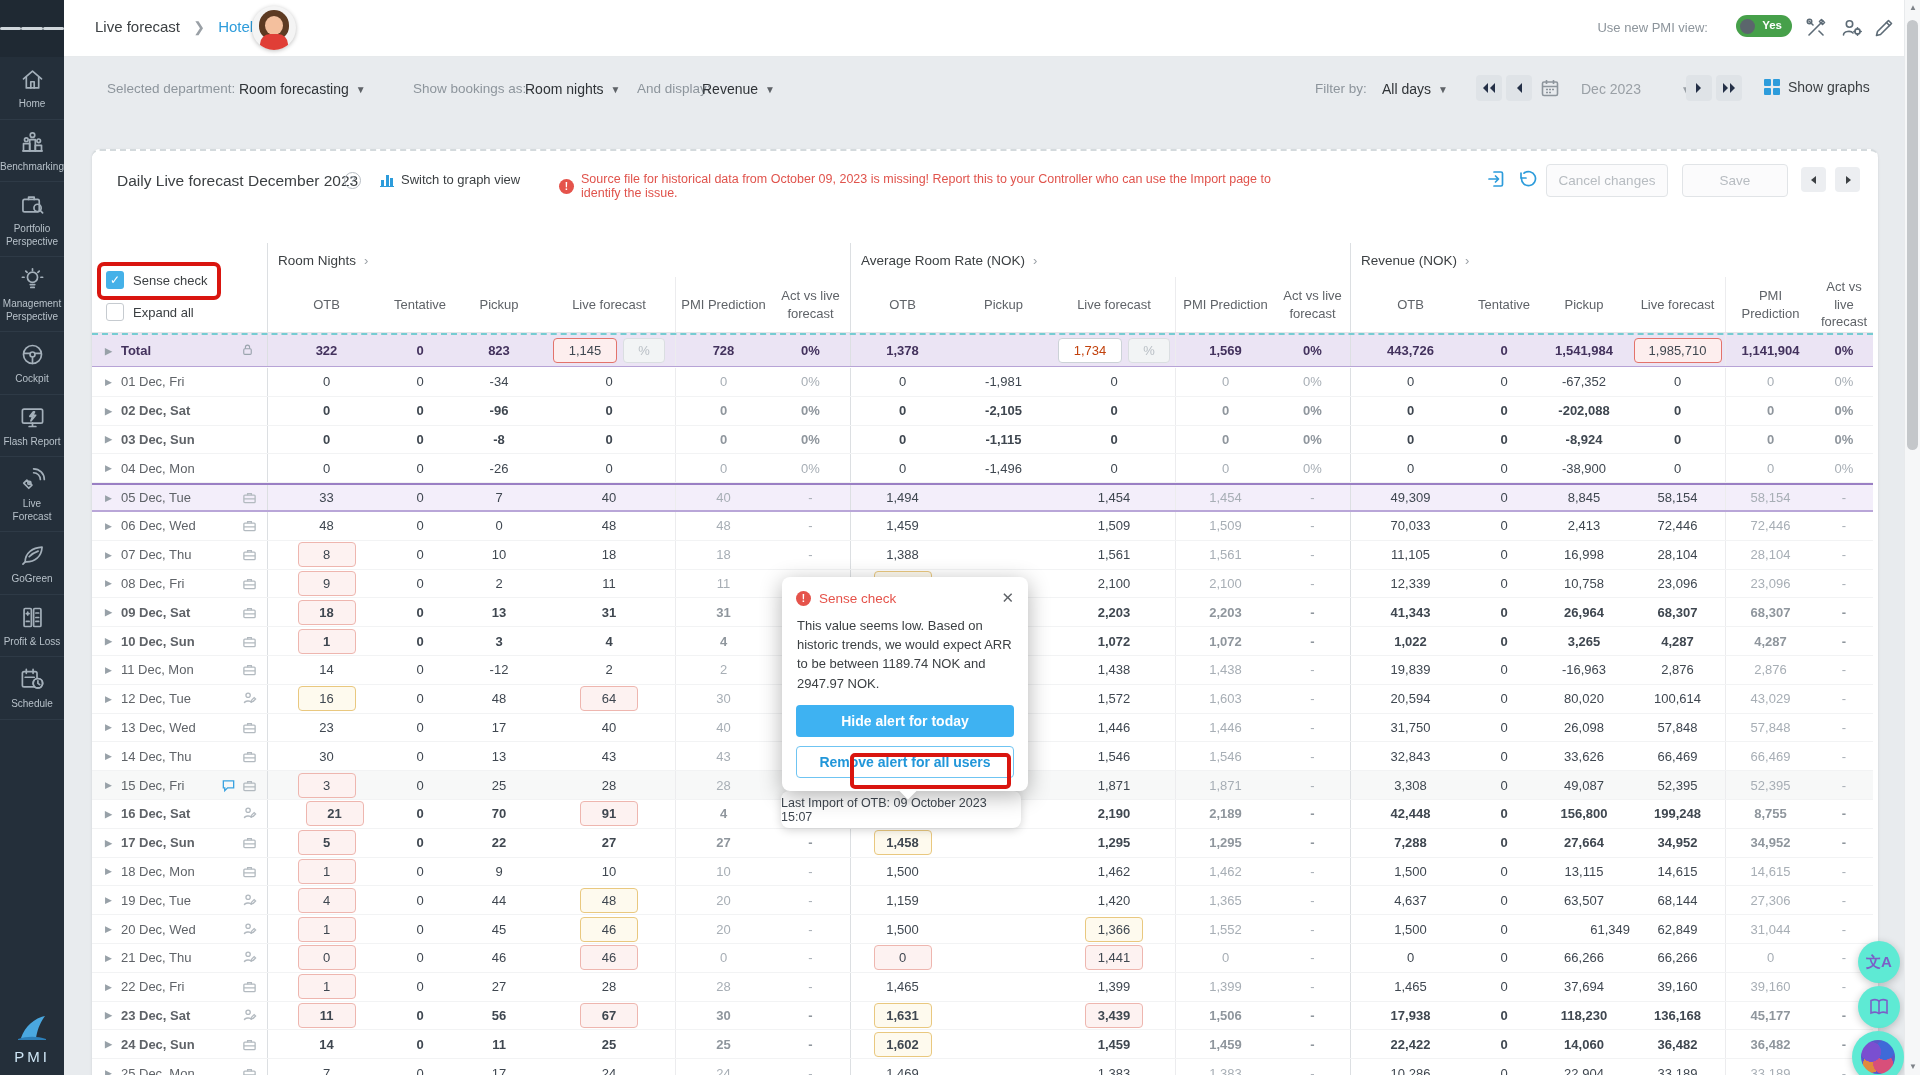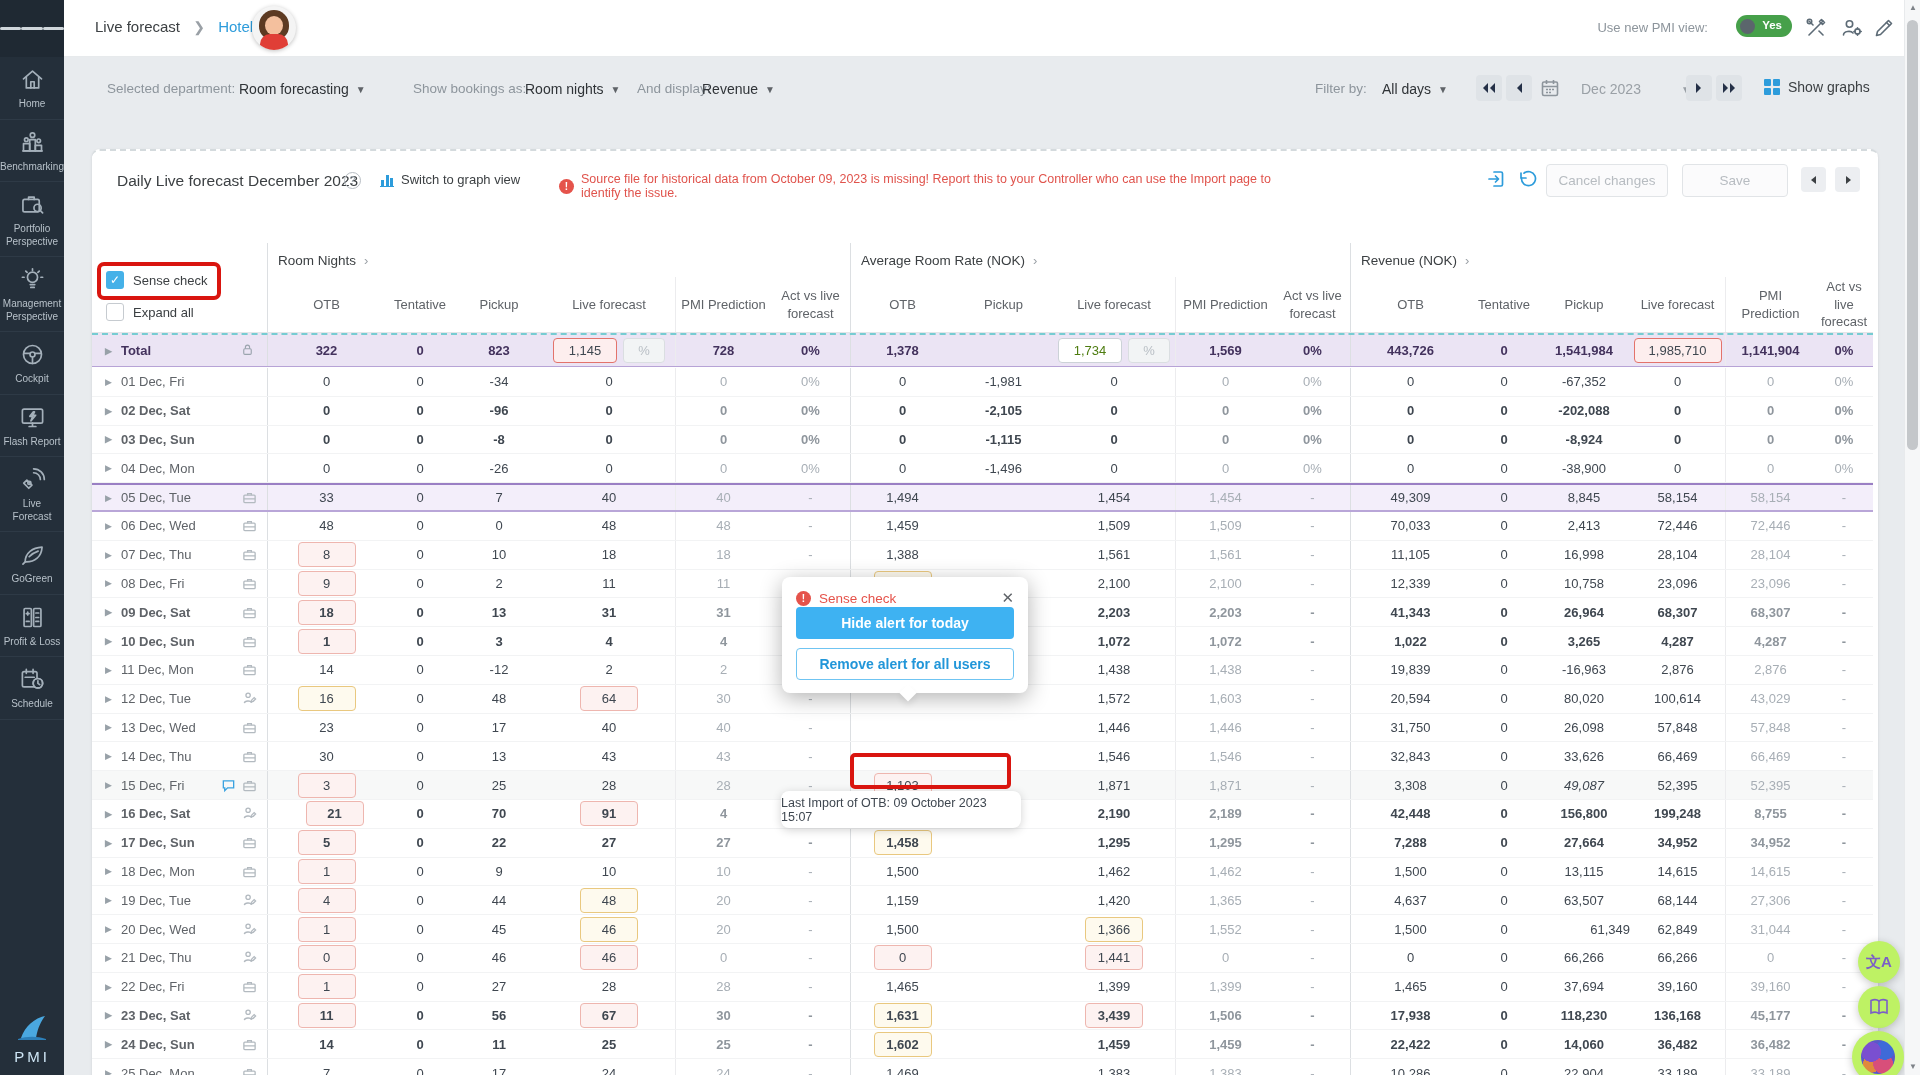--- a/index.html
+++ b/index.html
@@ -92,21 +92,21 @@
   .exp{color:#98a1a8;font-size:9px;margin-right:9px;cursor:pointer;flex:none;}
   .rlabel .dt{font-size:13px;color:#5f6368;}
   .row-ics{position:absolute;right:10px;display:flex;gap:6px;align-items:center;}
   .row-ics svg{width:15px;height:15px;stroke:#b3bac0;fill:none;stroke-width:1.4;}
   .row-ics svg.blue{stroke:#3aa2e0;}
   .box{display:inline-block;min-width:58px;padding:3px 7px;border-radius:4px;font-size:13px;line-height:17px;cursor:pointer;}
   .box.p{background:#fdf2f1;border:1px solid #eeb6af;}
   .box.o{background:#fefaee;border:1px solid #e9c87f;}
   .tin{display:inline-block;width:64px;padding:4px 0;border-radius:4px;font-size:13px;font-weight:400;text-align:center;cursor:text;}
   .tin.red{background:#fdeeee;border:1.5px solid #e3736b;color:#3f4750;}
-  .tin.plain{background:#fff;border:1px solid #ccd2d7;color:#4d7c0f;}
+  .tin.plain{background:#fff;border:1px solid #ccd2d7;color:#c2410c;}
   .tin.pct{width:42px;background:#f2f4f5;border:1px solid #dadee1;color:#b9bfc5;margin-left:6px;}
   .tin.redwide{width:88px;background:#fdeeee;border:1.5px solid #e3736b;color:#3f4750;}
   .lock-ic{position:absolute;right:12px;}
   .lock-ic svg{width:15px;height:15px;stroke:#9aa4ad;fill:none;stroke-width:1.5;}
   
   #popup{position:absolute;left:782px;top:577px;width:246px;background:#fff;border-radius:8px;z-index:60;
     box-shadow:0 5px 22px rgba(0,0,0,.3);padding:12px 14px 13px;}
   #popup .tail{position:absolute;left:120px;bottom:-6px;width:12px;height:12px;background:#fff;transform:rotate(45deg);box-shadow:3px 3px 6px rgba(0,0,0,.08);}
   #popup .p-head{display:flex;align-items:center;gap:8px;}
   #popup .p-title{color:#e5534b;font-size:13.5px;font-weight:500;}
@@ -114,21 +114,21 @@
   #popup .p-body{font-size:13px;color:#3c4043;line-height:1.48;margin:9px 1px 12px;}
   .p-btn{width:100%;height:32px;border-radius:4px;font-size:14px;font-weight:700;display:flex;align-items:center;justify-content:center;cursor:pointer;}
   .p-btn.primary{background:#3eb2f2;color:#fff;margin-bottom:9px;}
   .p-btn.secondary{background:#fff;border:1.5px solid #6fc4f2;color:#2196d9;}
   #tooltip{position:absolute;left:781px;top:791px;width:240px;height:37px;background:#fff;border-radius:8px;z-index:55;
     box-shadow:0 2px 10px rgba(0,0,0,.18);display:flex;align-items:center;justify-content:center;font-size:12.5px;color:#3f4750;}
   .ann{position:absolute;border:4px solid #d9150f;border-radius:7px;z-index:70;pointer-events:none;}
   #ann-sense{left:97px;top:262px;width:124px;height:38px;}
   #ann-cell{left:850px;top:753px;width:161px;height:36px;border-radius:5px;}
   
-  .float-btn{position:absolute;width:42px;height:42px;border-radius:50%;background:#bef264;box-shadow:0 2px 8px rgba(0,0,0,.22);
+  .float-btn{position:absolute;width:42px;height:42px;border-radius:50%;background:#5eead4;box-shadow:0 2px 8px rgba(0,0,0,.22);
     z-index:80;display:flex;align-items:center;justify-content:center;cursor:pointer;}
   #fb1{left:1858px;top:941px;}
   #fb2{left:1858px;top:986px;}
   #fb3{left:1852px;top:1031px;width:52px;height:52px;}
   .fb-glyph{color:#7b5fc7;font-size:15px;font-weight:700;}
   #fb3 .brain{width:34px;height:34px;border-radius:50%;
     background:radial-gradient(circle at 30% 35%,#7a4fd0 0 30%,transparent 31%),
                radial-gradient(circle at 70% 30%,#3f6ad8 0 28%,transparent 29%),
                radial-gradient(circle at 65% 70%,#d84f7a 0 30%,transparent 31%),
                radial-gradient(circle at 32% 70%,#e08a3c 0 26%,transparent 27%),#5a58c9;}
@@ -882,21 +882,21 @@
         <div class="c muted" style="width: 79px;">-</div>
         <div class="c gb" style="width: 104px;">
           <span class="box p">1,103</span>
         </div>
         <div class="c" style="width: 99px;"></div>
         <div class="c" style="width: 122px;">1,871</div>
         <div class="c sb muted" style="width: 100px;">1,871</div>
         <div class="c muted" style="width: 75px;">-</div>
         <div class="c gb" style="width: 120px;">3,308</div>
         <div class="c" style="width: 68px;">0</div>
-        <div class="c" style="width: 92px; font-style: italic;">49,087</div>
+        <div class="c" style="width: 92px;">49,087</div>
         <div class="c" style="width: 95px;">52,395</div>
         <div class="c sb muted" style="width: 90px;">52,395</div>
         <div class="c muted" style="width: 58px;">-</div>
       </div>
       <div class="trow drow bold">
         <div class="c rlabel" style="width: 175px;">
           <span class="exp">▶</span>
           <span class="dt">16 Dec, Sat</span>
           <span class="row-ics">
             <svg viewBox="0 0 16 16">
@@ -1215,20 +1215,21 @@
       </div>
     </div>
 </div>
 
 <div id="popup">
   <div class="p-head">
     <span class="red-dot">!</span>
     <span class="p-title">Sense check</span>
     <span class="p-close">✕</span>
   </div>
+  <div class="p-body">This value seems low. Based on historic trends, we would expect ARR to be between 1189.74 NOK and 2947.97 NOK.</div>
   <div class="p-btn primary">Hide alert for today</div>
   <div class="p-btn secondary">Remove alert for all users</div>
   <div class="tail"></div>
 </div>
 
 <div id="tooltip">Last Import of OTB: 09 October 2023 15:07</div>
 
 <div class="ann" id="ann-sense"></div>
 <div class="ann" id="ann-cell"></div>
 

